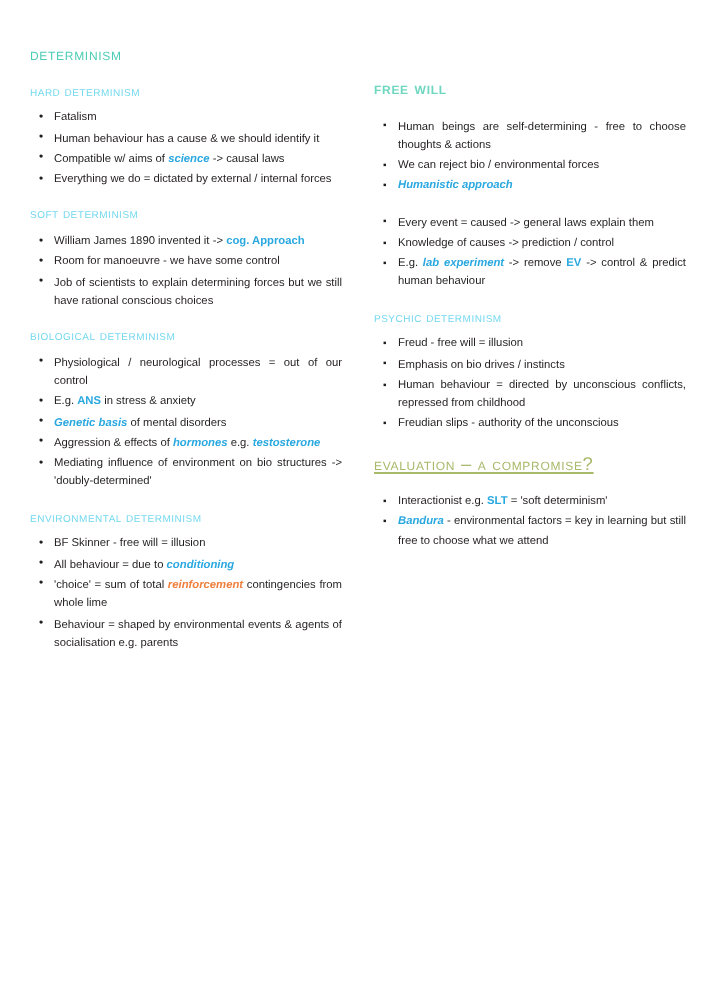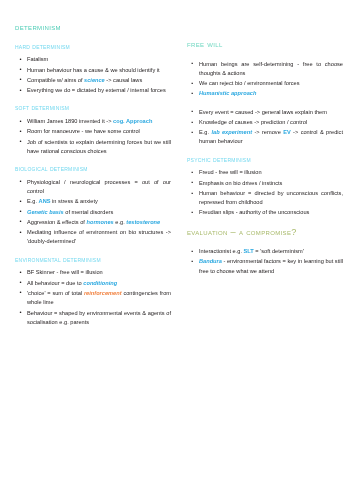--- a/index.html
+++ b/index.html
@@ -38,22 +38,22 @@
   h1.title {
     font-size: 9.2px;
     font-weight: normal;
     font-variant: small-caps;
     text-transform: lowercase;
     letter-spacing: 0.35px;
     color: #4ecdb6;
     margin: 0 0 9px 5px;
     line-height: 1.25;
   }
-  h1.title.olive { color: #a8b96a; }
-  h1.title.mint  { color: #6fd7c0; }
+  h1.title.olive { color: #a8b96a; text-decoration: underline; }
+  h1.title.mint  { color: #6fd7c0; font-weight: bold; }
 
   h2.sub {
     font-size: 6.7px;
     font-weight: normal;
     font-variant: small-caps;
     text-transform: lowercase;
     letter-spacing: 0.25px;
     color: #73d8ef;
     margin: 0 0 4px 5px;
     line-height: 1.3;

